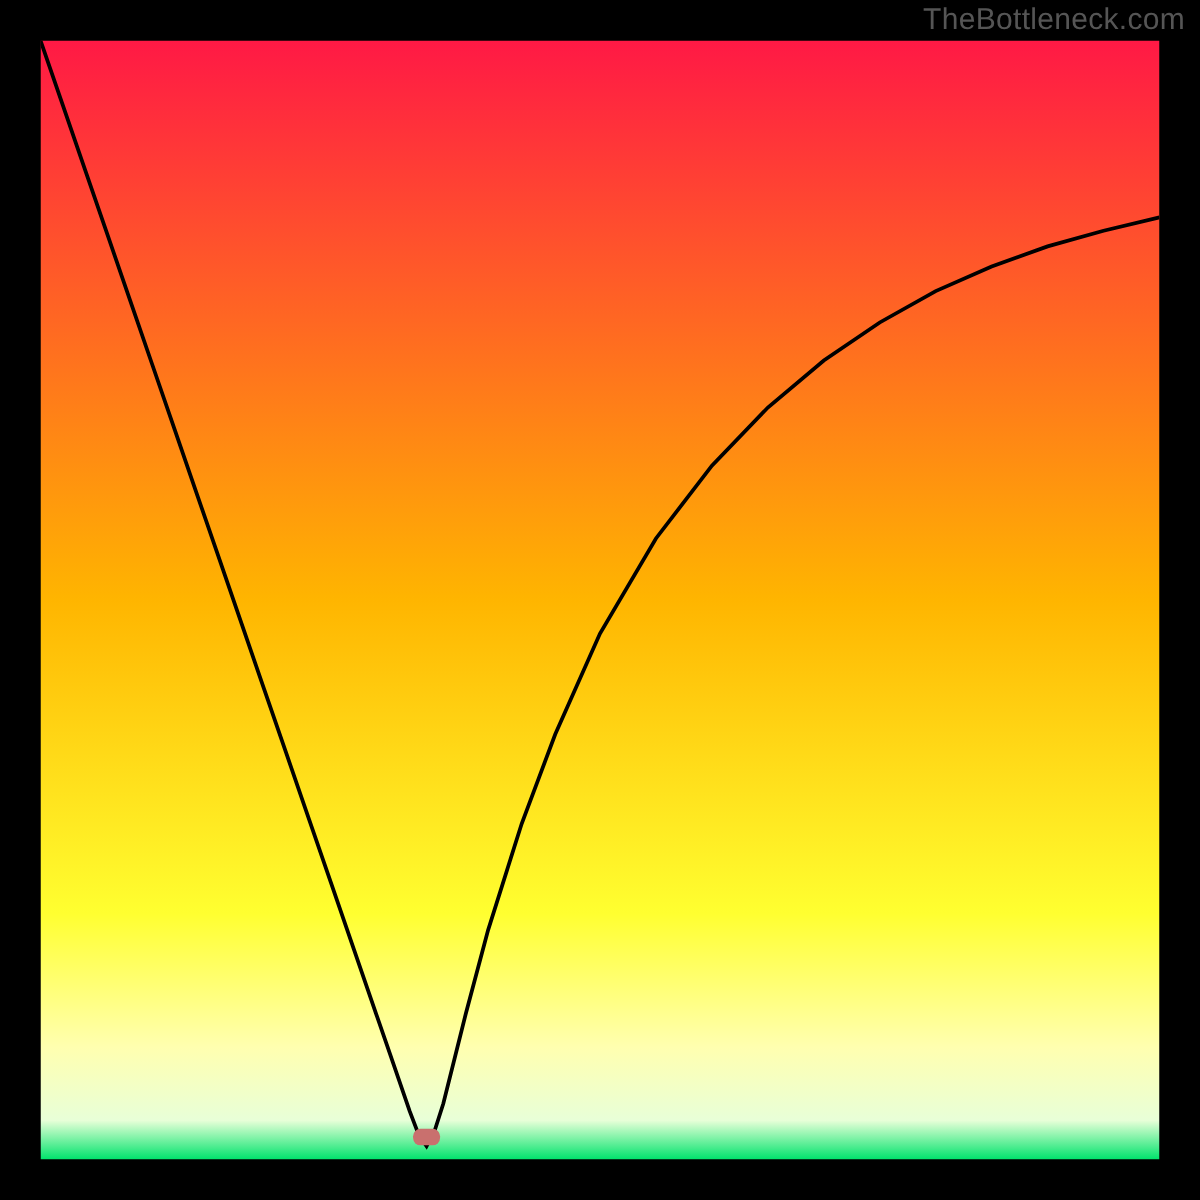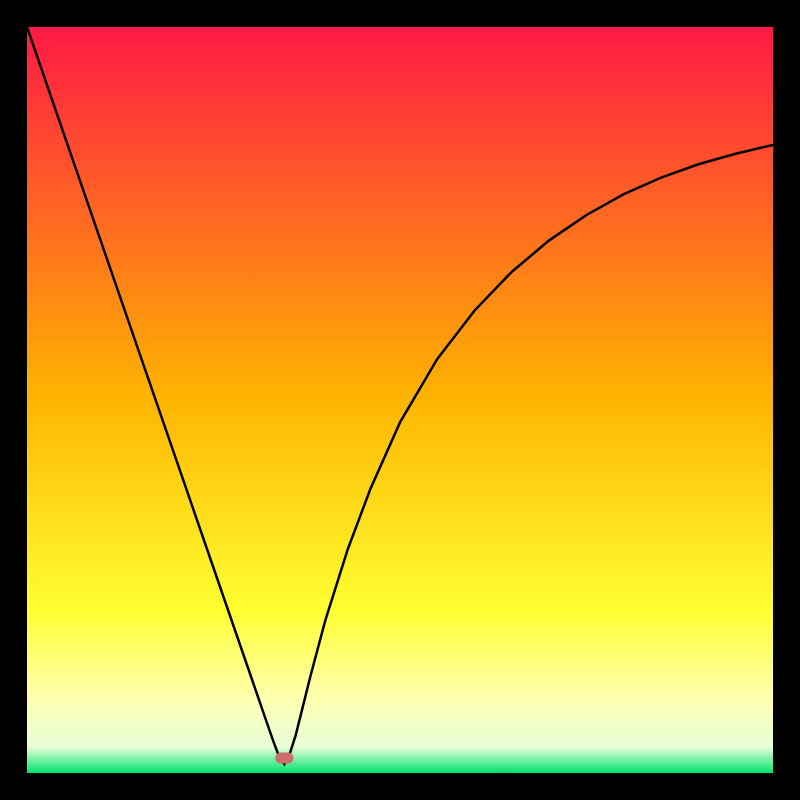--- a/index.html
+++ b/index.html
@@ -36,20 +36,21 @@
     width: 746px;
     height: 746px;
     z-index: 2;
   }
   svg { display:block; }
 </style>
 </head>
 <body>
 
 <div class="frame">
+  <div class="watermark">TheBottleneck.com</div>
 
   <div class="plot-wrap">
     <svg id="chart-svg" width="746" height="746" viewBox="0 0 746 746">
       <defs>
         <linearGradient id="bg-grad" x1="0" y1="0" x2="0" y2="1">
             <stop offset="0%" stop-color="#ff1945"></stop>
             <stop offset="50%" stop-color="#ffb500"></stop>
             <stop offset="78%" stop-color="#ffff30"></stop>
             <stop offset="90%" stop-color="#ffffb0"></stop>
             <stop offset="96.5%" stop-color="#e8ffd8"></stop>

